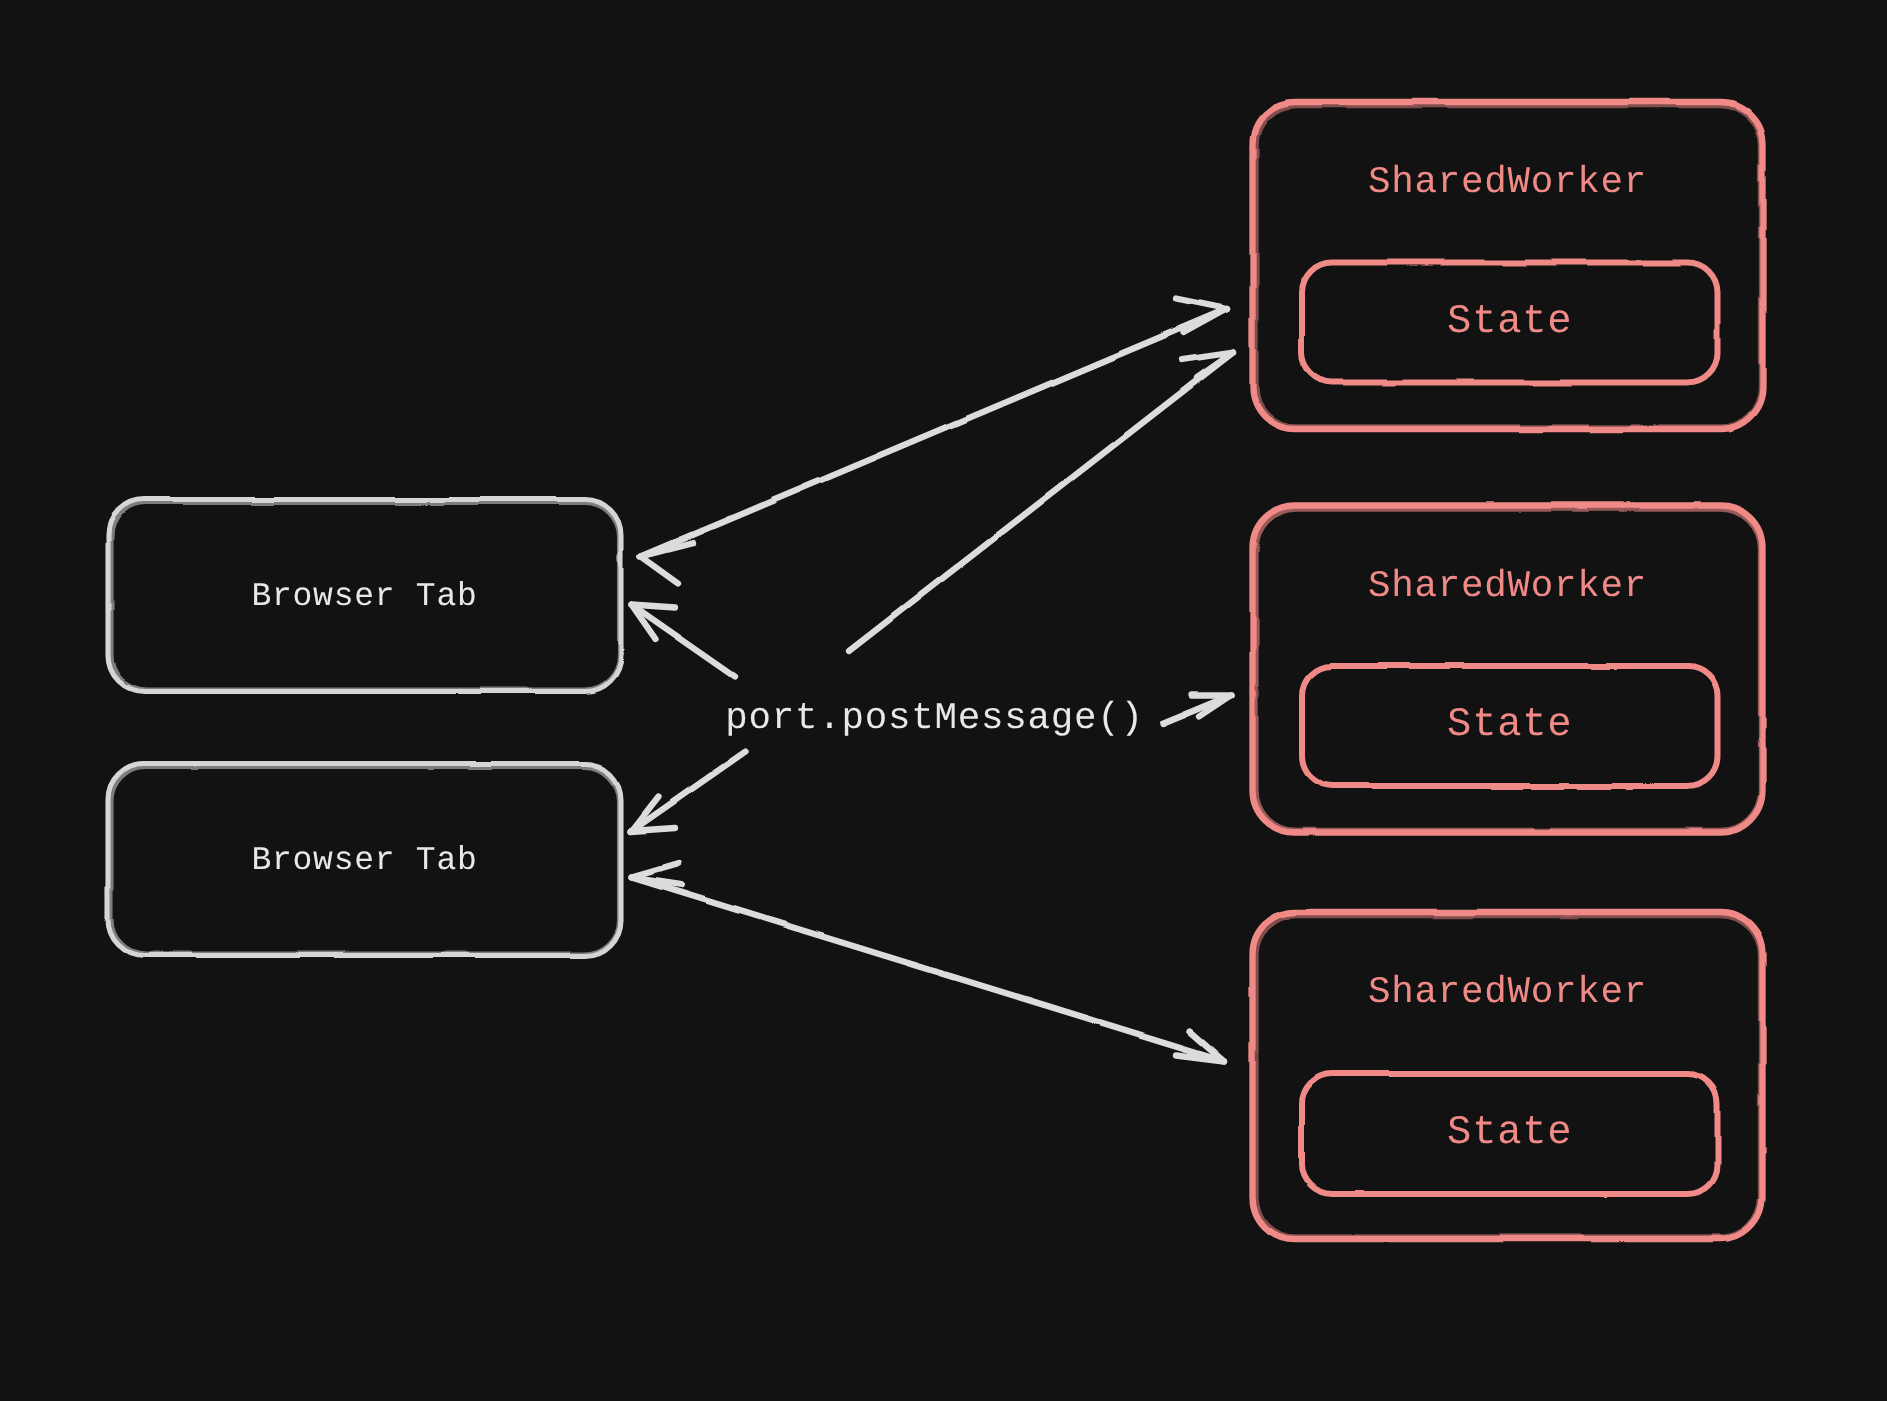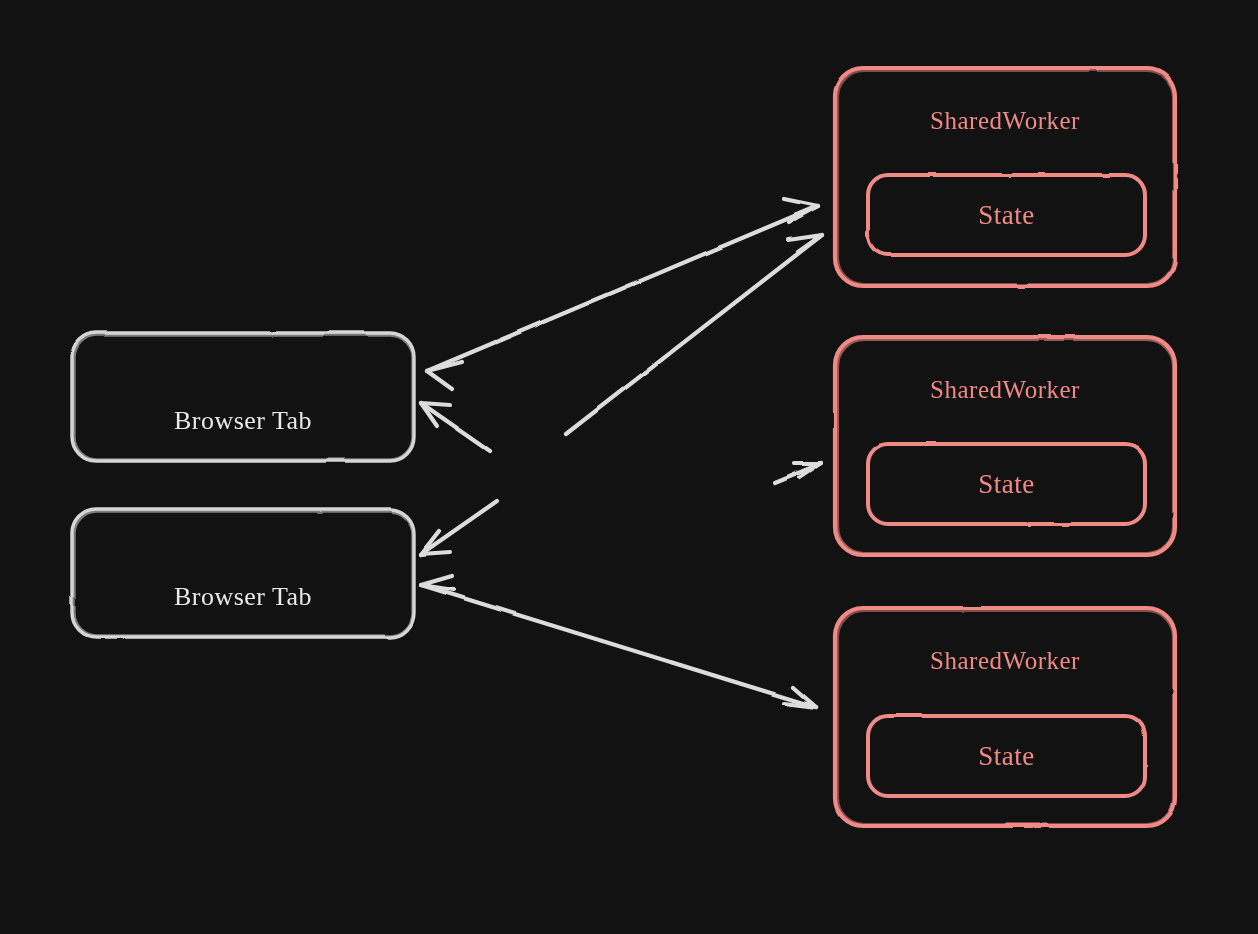--- a/index.html
+++ b/index.html
@@ -24,27 +24,26 @@
     height: 934px;
   }
   .node-label {
     position: absolute;
     display: flex;
     align-items: center;
     justify-content: center;
     text-align: center;
     pointer-events: none;
     white-space: nowrap;
-    font-family: Liberation Serif, serif;
+    font-family: Liberation Mono, monospace;
     letter-spacing: 0.5px;
   }
   .lbl-tab {
     color: #e8e8e8;
-    font-size: 26px;
-    margin-top: 24px;
+    font-size: 22px;
   }
   .lbl-worker {
     color: #f08a87;
     font-size: 25px;
   }
   .lbl-state {
     color: #f08a87;
     font-size: 27px;
   }
   .lbl-edge {
@@ -142,14 +141,15 @@
   <div class="node-label lbl-state" style="left:868px; top:175px; width:277px; height:80px;">State</div>
 
   <div class="node-label lbl-worker" style="left:835px; top:359px; width:340px; height:62px;">SharedWorker</div>
 
   <div class="node-label lbl-state" style="left:868px; top:444px; width:277px; height:80px;">State</div>
 
   <div class="node-label lbl-worker" style="left:835px; top:630px; width:340px; height:62px;">SharedWorker</div>
 
   <div class="node-label lbl-state" style="left:868px; top:716px; width:277px; height:80px;">State</div>
 
+  <div class="node-label lbl-edge" style="left:478px; top:458px; width:290px; height:40px;">port.postMessage()</div>
 
 </div>
 
 </body></html>

